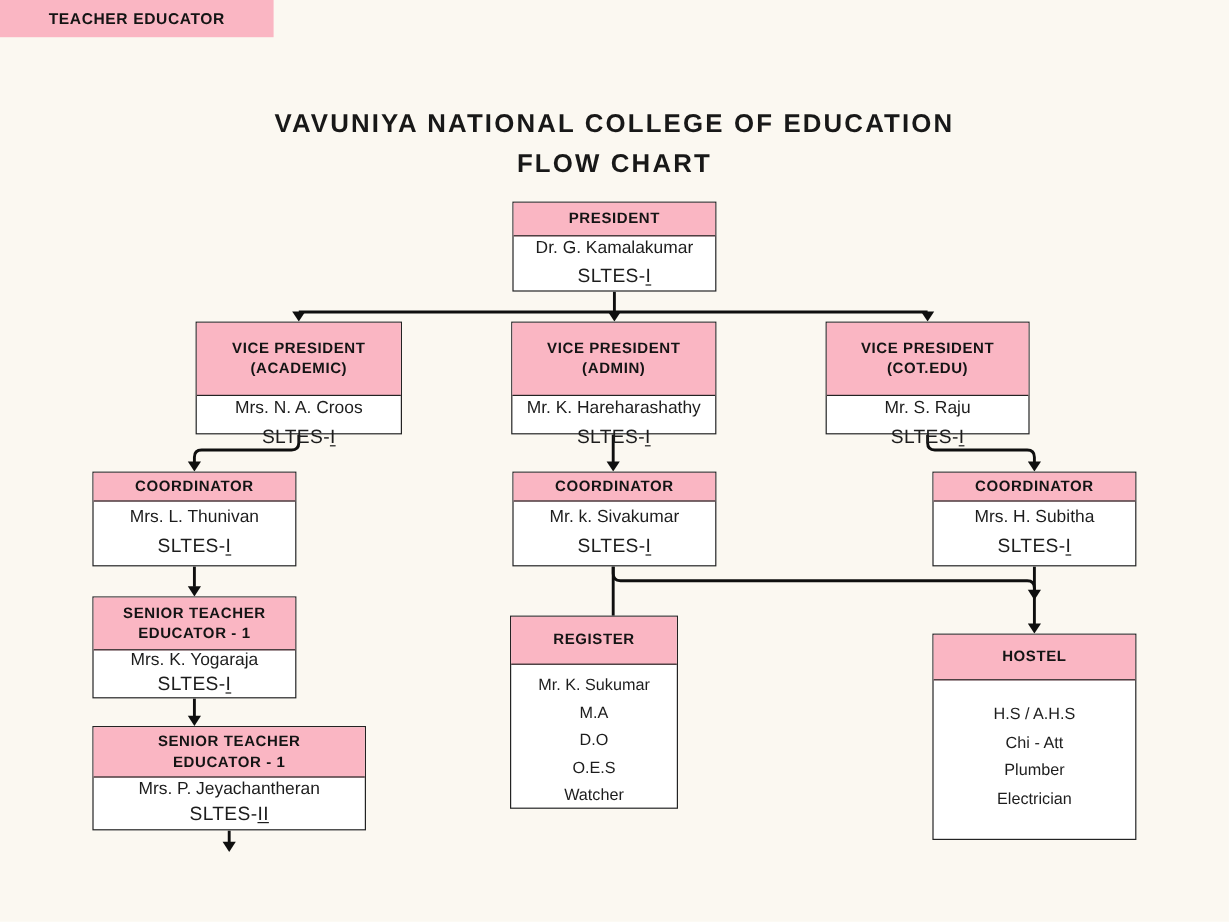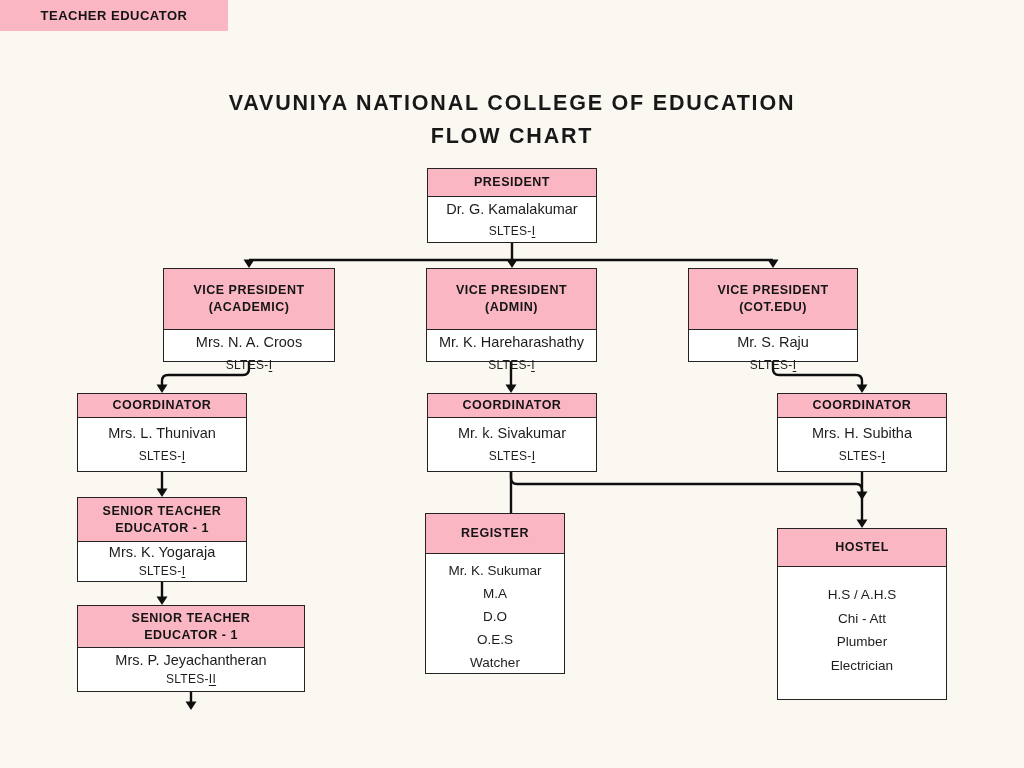--- a/index.html
+++ b/index.html
@@ -16,21 +16,21 @@
   
   .node{position:absolute;box-sizing:border-box;background:#ffffff;border:1.6px solid #232323;}
   .hdr{
     box-sizing:border-box;background:#fab6c3;border-bottom:1.6px solid #232323;
     display:flex;flex-direction:column;justify-content:center;align-items:center;
     font-weight:700;font-size:12.5px;letter-spacing:0.5px;color:#141414;
     line-height:1.35;text-align:center;
   }
   .bdy{box-sizing:border-box;display:flex;flex-direction:column;align-items:center;justify-content:center;}
   .name{font-size:14.5px;color:#1d1d1d;line-height:1.2;}
-  .grade{font-size:12px;color:#1d1d1d;margin-top:6px;letter-spacing:0.3px;text-align:right;}
+  .grade{font-size:16px;color:#1d1d1d;margin-top:6px;letter-spacing:0.3px;text-align:right;}
   .grade .num{text-decoration:underline;text-underline-offset:2px;}
   .staff-line{font-size:13.5px;color:#1d1d1d;line-height:23px;}
   
   #president{left:427px;top:168px;width:170px;height:75px;}
   #president .hdr{height:28px;}
   #president .bdy{height:45px;}
   #vp-academic{left:163px;top:268px;width:172px;height:94px;}
   #vp-admin{left:426px;top:268px;width:171px;height:94px;}
   #vp-cot{left:688px;top:268px;width:170px;height:94px;}
   .vp .hdr{height:61px;}

